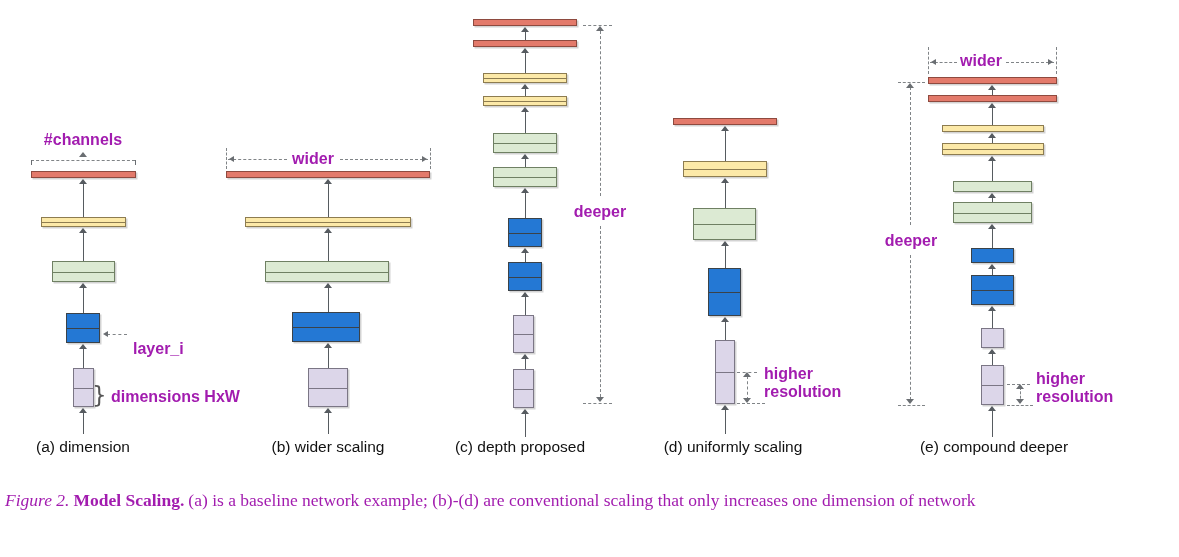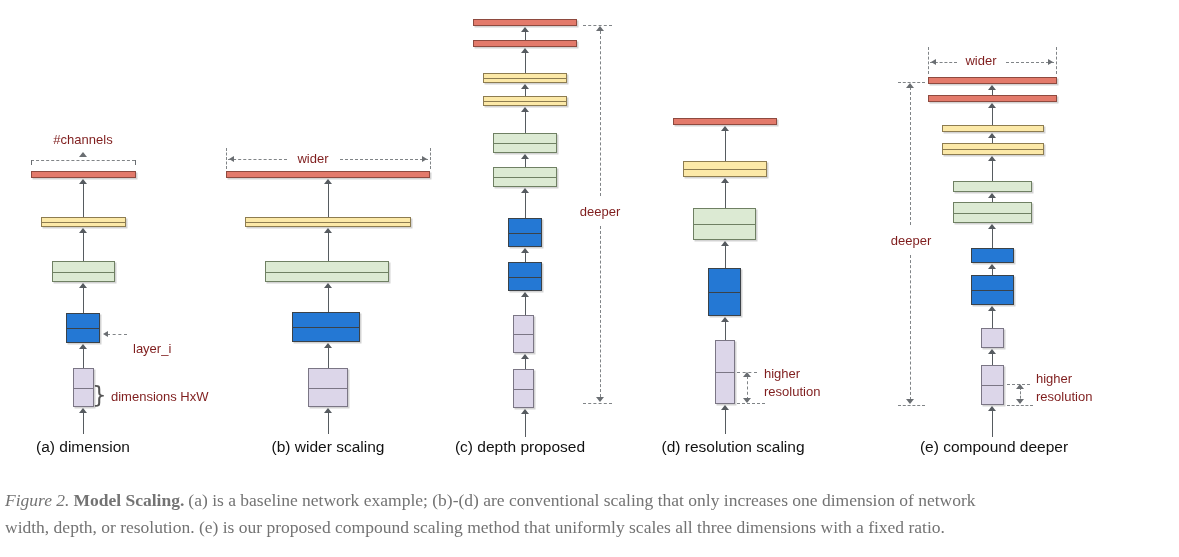--- a/index.html
+++ b/index.html
@@ -7,48 +7,47 @@
   #stage {
     position: relative; width: 1179px; height: 557px; background: #ffffff;
     font-family: "Liberation Sans", sans-serif;
   }
   .layer-box { position: absolute; box-sizing: border-box; box-shadow: 1.5px 1.5px 0 rgba(130,130,130,0.35); }
   .layer-divider { position: absolute; left: 0; right: 0; top: 50%; height: 0; }
   .flow-line { position: absolute; width: 0; }
   .ann-line { position: absolute; }
   .head { position: absolute; width: 0; height: 0; }
   .ann-text {
-    position: absolute; font-size: 13px; color: #7f1d1d; white-space: nowrap;
-    line-height: 17px; background: #fff; padding: 0 2px;
+    position: absolute; font-size: 16px; color: #a21caf; white-space: nowrap;
+    line-height: 17px; background: #fff; padding: 0 2px; font-weight: bold;
   }
   .ann-text.center { transform: translateX(-50%); text-align: center; }
   .col-label {
     position: absolute; font-size: 15.5px; color: #111; white-space: nowrap;
     transform: translateX(-50%); line-height: 17px;
   }
   .brace {
     position: absolute; font-family: "DejaVu Sans", sans-serif; font-size: 23px;
     line-height: 21px; color: #555; font-weight: 400;
   }
   .caption {
     position: absolute; left: 5px; top: 487px; width: 1172px;
-    font-family: "Liberation Serif", serif; font-size: 17.5px; line-height: 26.5px; color: #737373;
+    font-family: "Liberation Serif", serif; font-size: 17.5px; line-height: 26.5px; color: #a21caf;
   }
   .cap-line { display: block; white-space: nowrap; }
   .fig-label { font-style: italic; }
   .fig-title { font-weight: bold; }
   .fig-label, .fig-title { margin-right: 4px; }
 </style>
 </head>
 <body>
 
 <div id="stage">
   <div class="caption">
     <span class="cap-line"><span class="fig-label">Figure 2.</span><span class="fig-title">Model Scaling.</span><span>(a) is a baseline network example; (b)-(d) are conventional scaling that only increases one dimension of network</span></span>
-    <span class="cap-line">width, depth, or resolution. (e) is our proposed compound scaling method that uniformly scales all three dimensions with a fixed ratio.</span>
   </div>
 <div class="layer-box" style="left: 31px; top: 171px; width: 105px; height: 7px; background: rgb(227, 122, 107); border: 1px solid rgb(142, 74, 63); z-index: 2;"></div>
     <div class="layer-box" style="left: 41px; top: 217px; width: 85px; height: 10px; background: rgb(252, 233, 168); border: 1px solid rgb(141, 124, 80); z-index: 2;">
       <div class="layer-divider" style="border-top: 1px solid rgb(141, 124, 80);"></div>
     </div>
     <div class="layer-box" style="left: 52px; top: 261px; width: 63px; height: 21px; background: rgb(220, 234, 211); border: 1px solid rgb(111, 128, 99); z-index: 2;">
       <div class="layer-divider" style="border-top: 1px solid rgb(111, 128, 99);"></div>
     </div>
     <div class="layer-box" style="left: 66px; top: 313px; width: 34px; height: 30px; background: rgb(36, 120, 212); border: 1px solid rgb(59, 66, 72); z-index: 2;">
       <div class="layer-divider" style="border-top: 1px solid rgb(59, 66, 72);"></div>
@@ -185,21 +184,21 @@
     <div class="head" style="left: 721px; top: 317px; z-index: 4; border-left: 4px solid transparent; border-right: 4px solid transparent; border-bottom: 5px solid rgb(86, 91, 96);"></div>
     <div class="flow-line" style="left: 725px; top: 410px; height: 24px; border-left: 1px solid rgb(86, 91, 96); z-index: 1;"></div>
     <div class="head" style="left: 721px; top: 405px; z-index: 4; border-left: 4px solid transparent; border-right: 4px solid transparent; border-bottom: 5px solid rgb(86, 91, 96);"></div>
     <div class="ann-line" style="left: 737px; top: 372px; width: 20px; height: 0px; border-top: 1px dashed rgb(128, 132, 135); z-index: 1;"></div>
     <div class="ann-line" style="left: 737px; top: 403px; width: 28px; height: 0px; border-top: 1px dashed rgb(128, 132, 135); z-index: 1;"></div>
     <div class="ann-line" style="left: 747px; top: 376px; width: 0px; height: 24px; border-left: 1px dashed rgb(128, 132, 135); z-index: 1;"></div>
     <div class="head" style="left: 743px; top: 372px; z-index: 4; border-left: 4px solid transparent; border-right: 4px solid transparent; border-bottom: 5px solid rgb(106, 110, 114);"></div>
     <div class="head" style="left: 743px; top: 398px; z-index: 4; border-left: 4px solid transparent; border-right: 4px solid transparent; border-top: 5px solid rgb(106, 110, 114);"></div>
     <div class="ann-text" style="left: 762px; top: 365px; z-index: 3;">higher</div>
     <div class="ann-text" style="left: 762px; top: 383px; z-index: 3;">resolution</div>
-    <div class="col-label" style="left: 733px; top: 438px; z-index: 3;">(d) resolution scaling</div>
+    <div class="col-label" style="left: 733px; top: 438px; z-index: 3;">(d) uniformly scaling</div>
     <div class="layer-box" style="left: 928px; top: 77px; width: 129px; height: 7px; background: rgb(227, 122, 107); border: 1px solid rgb(142, 74, 63); z-index: 2;"></div>
     <div class="layer-box" style="left: 928px; top: 95px; width: 129px; height: 7px; background: rgb(227, 122, 107); border: 1px solid rgb(142, 74, 63); z-index: 2;"></div>
     <div class="layer-box" style="left: 942px; top: 125px; width: 102px; height: 7px; background: rgb(252, 233, 168); border: 1px solid rgb(141, 124, 80); z-index: 2;"></div>
     <div class="layer-box" style="left: 942px; top: 143px; width: 102px; height: 12px; background: rgb(252, 233, 168); border: 1px solid rgb(141, 124, 80); z-index: 2;">
       <div class="layer-divider" style="border-top: 1px solid rgb(141, 124, 80);"></div>
     </div>
     <div class="layer-box" style="left: 953px; top: 181px; width: 79px; height: 11px; background: rgb(220, 234, 211); border: 1px solid rgb(111, 128, 99); z-index: 2;"></div>
     <div class="layer-box" style="left: 953px; top: 202px; width: 79px; height: 21px; background: rgb(220, 234, 211); border: 1px solid rgb(111, 128, 99); z-index: 2;">
       <div class="layer-divider" style="border-top: 1px solid rgb(111, 128, 99);"></div>
     </div>

